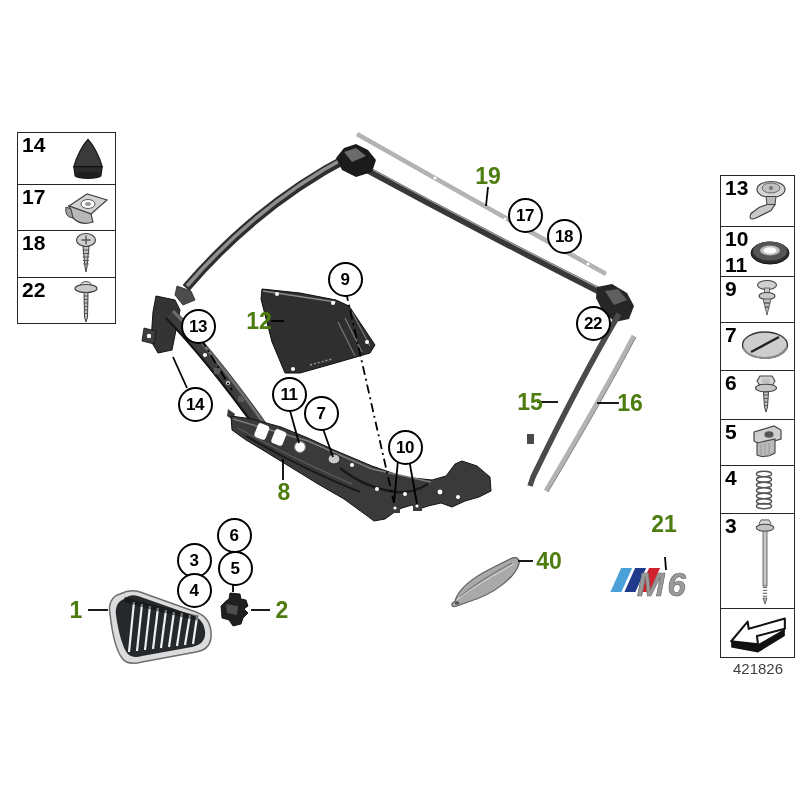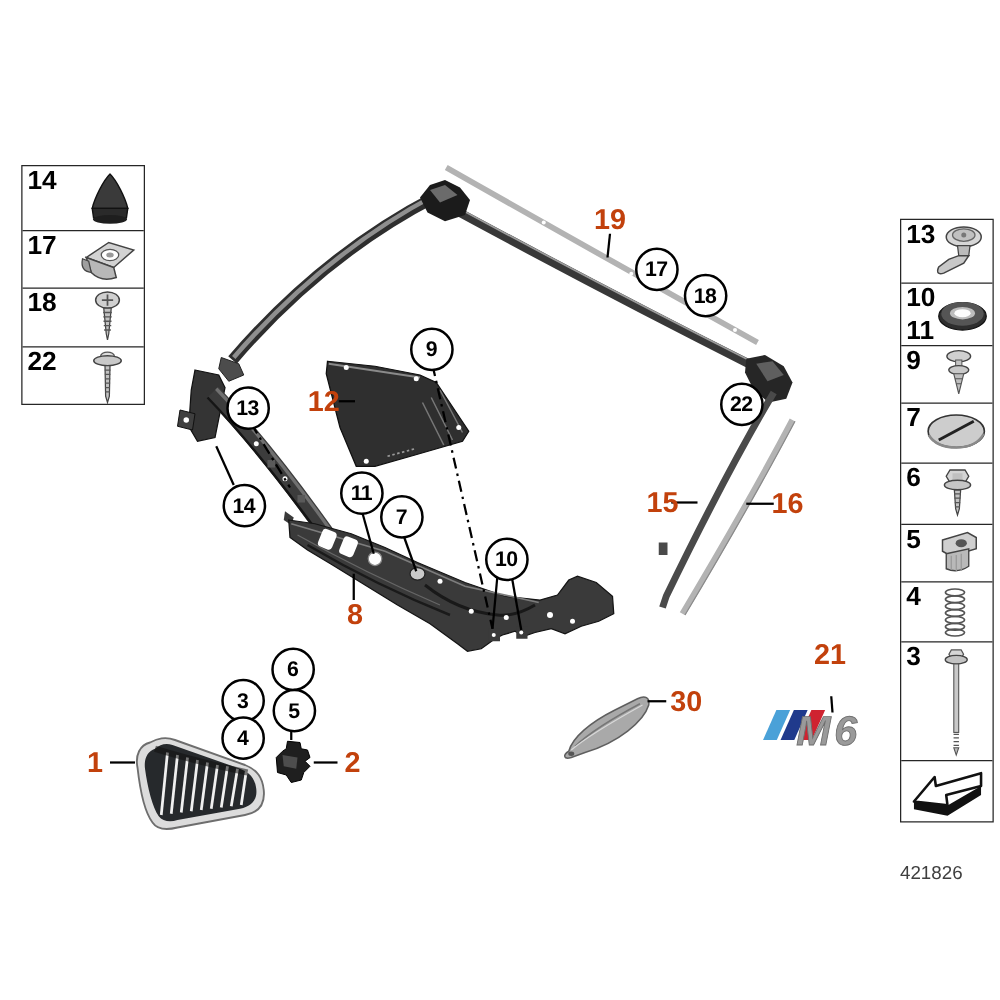--- a/index.html
+++ b/index.html
@@ -3,28 +3,28 @@
 <meta charset="utf-8">
 <style>
   html,body{margin:0;padding:0;background:#fff;}
   #stage{position:relative;width:800px;height:800px;background:#fff;overflow:hidden;
          font-family:"Liberation Sans",sans-serif;}
   #art{position:absolute;left:0;top:0;z-index:1;}
   .balloon{position:absolute;width:31px;height:31px;border:2.6px solid #000;border-radius:50%;
            background:#fff;display:flex;align-items:center;justify-content:center;
            font:700 17px/1 "Liberation Sans",sans-serif;letter-spacing:-0.5px;color:#000;z-index:3;}
   .plabel{position:absolute;transform:translate(-50%,-50%);font:700 23px/1 "Liberation Sans",sans-serif;
-          color:#c2410c;z-index:3;white-space:nowrap;}
+          color:#4d7c0f;z-index:3;white-space:nowrap;}
   .lbox{position:absolute;border:1.6px solid #262626;background:#fff;z-index:2;box-sizing:border-box;}
   .cell{position:relative;border-bottom:1.6px solid #262626;box-sizing:border-box;overflow:hidden;}
   .cell:last-child{border-bottom:none;}
   .cid{position:absolute;top:1px;left:4px;font:700 21px/1 "Liberation Sans",sans-serif;color:#000;}
   .cid2{position:absolute;bottom:1px;left:4px;font:700 21px/1 "Liberation Sans",sans-serif;color:#000;}
   .cicon{position:absolute;right:2px;top:50%;transform:translateY(-50%);}
-  .dnum{position:absolute;left:720px;top:690px;width:76px;
+  .dnum{position:absolute;left:720px;top:660px;width:76px;text-align:center;
         font:15px/1.2 "Liberation Sans",sans-serif;color:#3f3f3f;z-index:2;}
 </style>
 </head>
 <body>
 
 <div id="stage">
 
   <svg id="art" width="800" height="800" viewBox="0 0 800 800">
 
     <g>
@@ -187,21 +187,21 @@
   <div class="balloon" style="left:217.5px;top:550.5px">5</div>
   <div class="balloon" style="left:176.5px;top:572.5px">4</div>
 
   <div class="plabel" style="left:488px;top:176px">19</div>
   <div class="plabel" style="left:259px;top:321px">12</div>
   <div class="plabel" style="left:530px;top:402px">15</div>
   <div class="plabel" style="left:630px;top:403px">16</div>
   <div class="plabel" style="left:284px;top:492px">8</div>
   <div class="plabel" style="left:76px;top:610px">1</div>
   <div class="plabel" style="left:282px;top:610px">2</div>
-  <div class="plabel" style="left:549px;top:561px">30</div>
+  <div class="plabel" style="left:549px;top:561px">40</div>
   <div class="plabel" style="left:664px;top:524px">21</div>
 
   <div class="lbox" style="left:17px;top:132px;width:99px;height:192px">
     <div class="cell" style="height:52px">
       <span class="cid">14</span>
       <svg class="cicon" width="50" height="46" viewBox="0 0 44 42">
         <path d="M22,3 C17,8 11,20 9,28 L35,28 C33,20 27,8 22,3Z" fill="#3a3a3a" stroke="#111" stroke-width="1"></path>
         <path d="M9,28 L35,28 L34,35 Q22,40 10,35 Z" fill="#2a2a2a" stroke="#111" stroke-width="1"></path>
         <ellipse cx="22" cy="36" rx="12.5" ry="3.2" fill="#1e1e1e"></ellipse>
       </svg>

